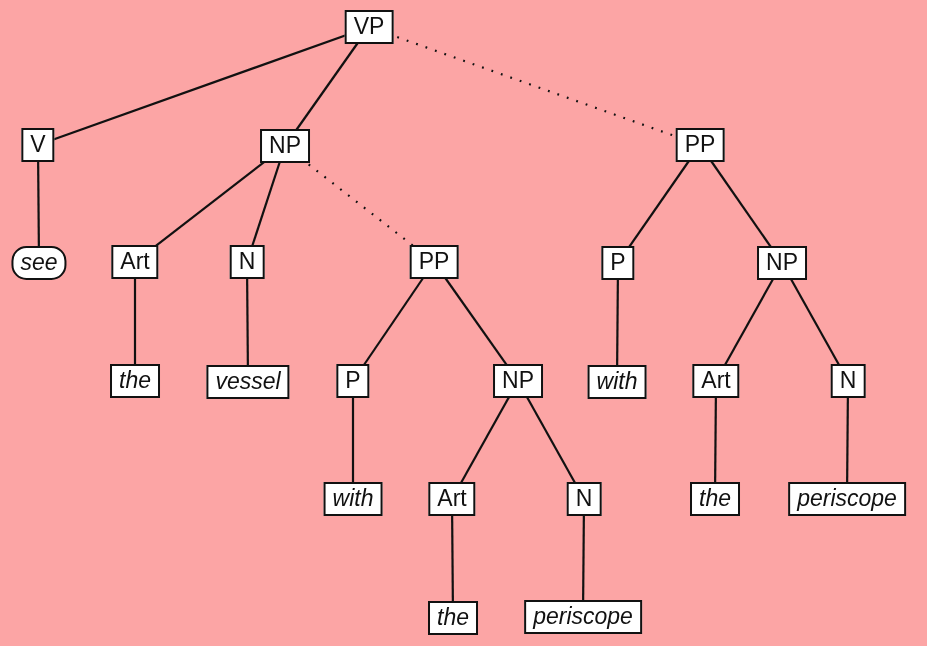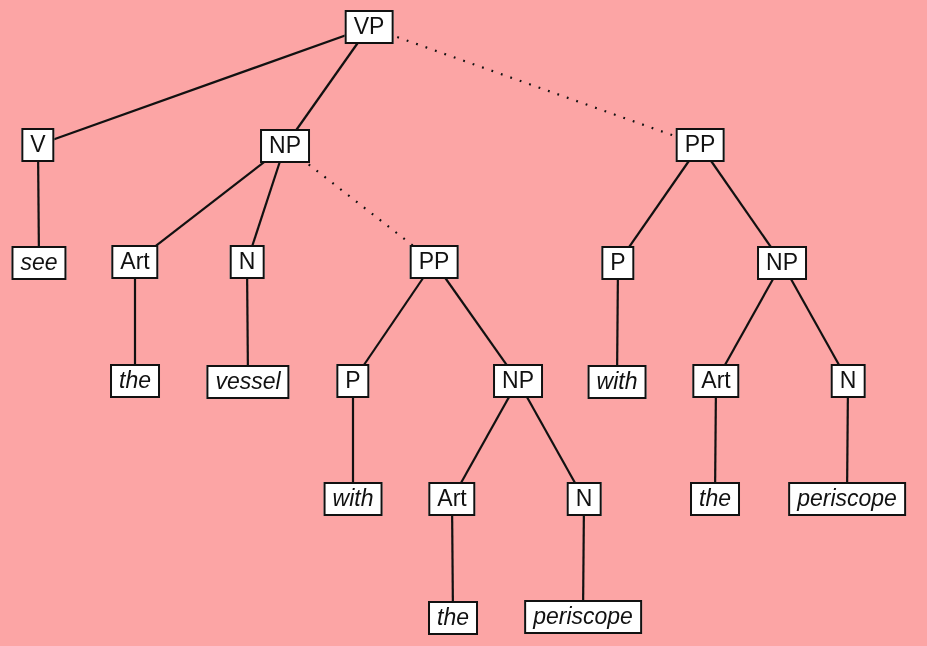--- a/index.html
+++ b/index.html
@@ -76,21 +76,21 @@
       <line x1="782" y1="263" x2="716" y2="381" class="edge-solid"></line>
       <line x1="782" y1="263" x2="848" y2="381" class="edge-solid"></line>
       <line x1="716" y1="381" x2="715" y2="499" class="edge-solid"></line>
       <line x1="848" y1="381" x2="847" y2="499" class="edge-solid"></line>
     </svg>
 
 <div class="node" style="left: 369px; top: 27px;">VP</div>
     <div class="node" style="left: 38px; top: 145px;">V</div>
     <div class="node" style="left: 285px; top: 146px;">NP</div>
     <div class="node" style="left: 700px; top: 145px;">PP</div>
-    <div class="node terminal" style="left: 39px; top: 263px;">see</div>
+    <div class="node terminal" style="left: 39px; top: 263px; border-radius: 15px;">see</div>
     <div class="node" style="left: 135px; top: 262px;">Art</div>
     <div class="node" style="left: 247px; top: 262px;">N</div>
     <div class="node" style="left: 434px; top: 262px;">PP</div>
     <div class="node" style="left: 618px; top: 263px;">P</div>
     <div class="node" style="left: 782px; top: 263px;">NP</div>
     <div class="node terminal" style="left: 135px; top: 381px;">the</div>
     <div class="node terminal" style="left: 248px; top: 382px; text-align: center;">vessel</div>
     <div class="node" style="left: 353px; top: 381px;">P</div>
     <div class="node" style="left: 518px; top: 381px;">NP</div>
     <div class="node terminal" style="left: 617px; top: 382px;">with</div>

